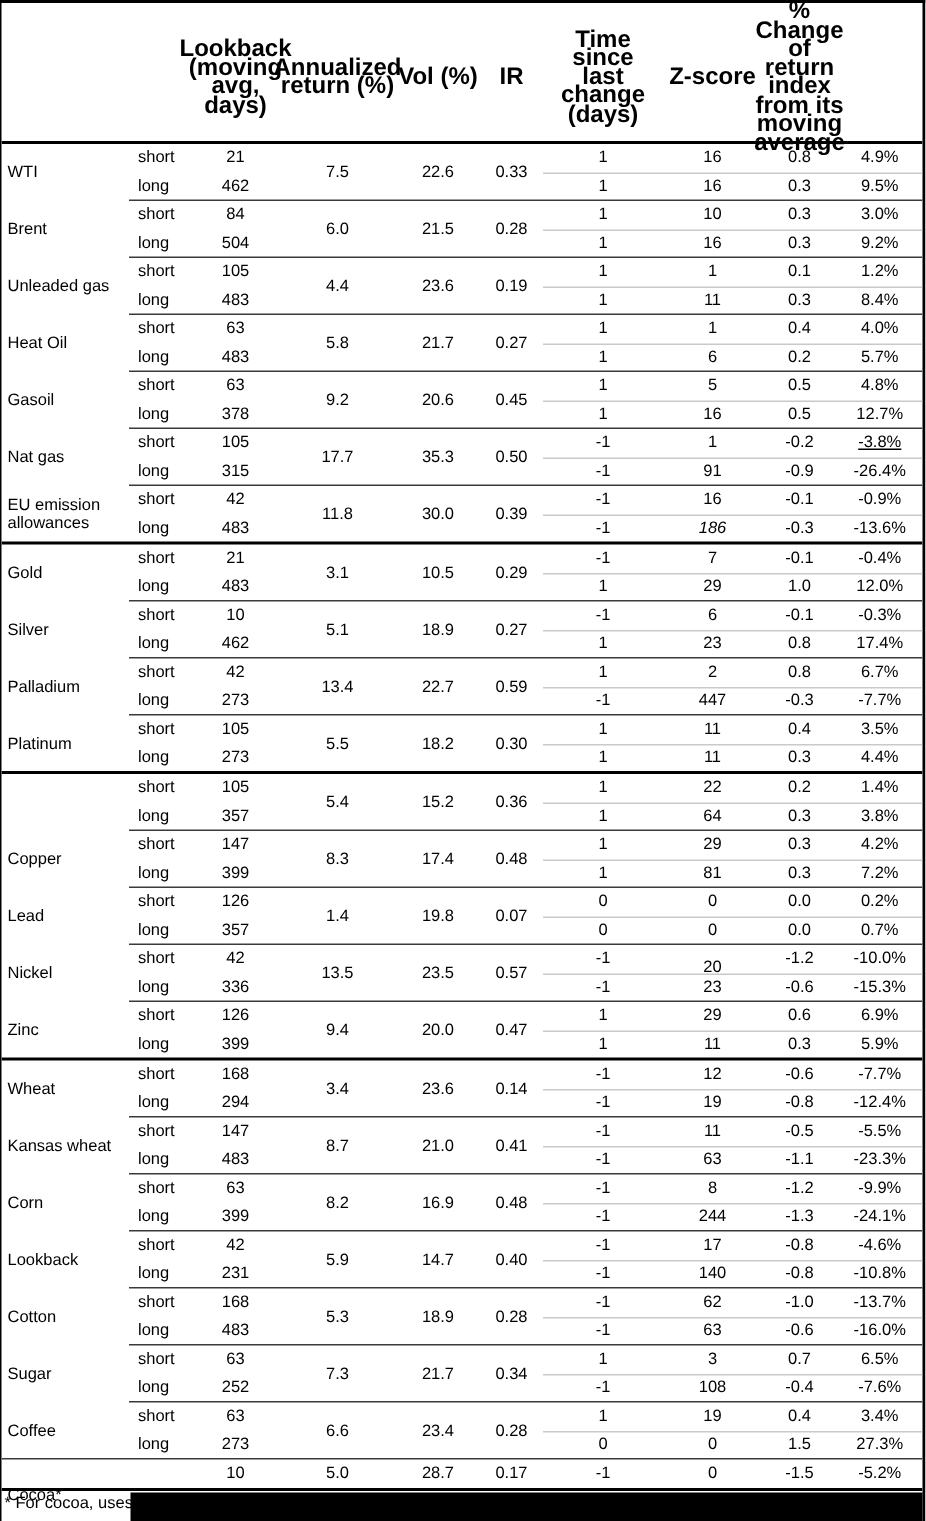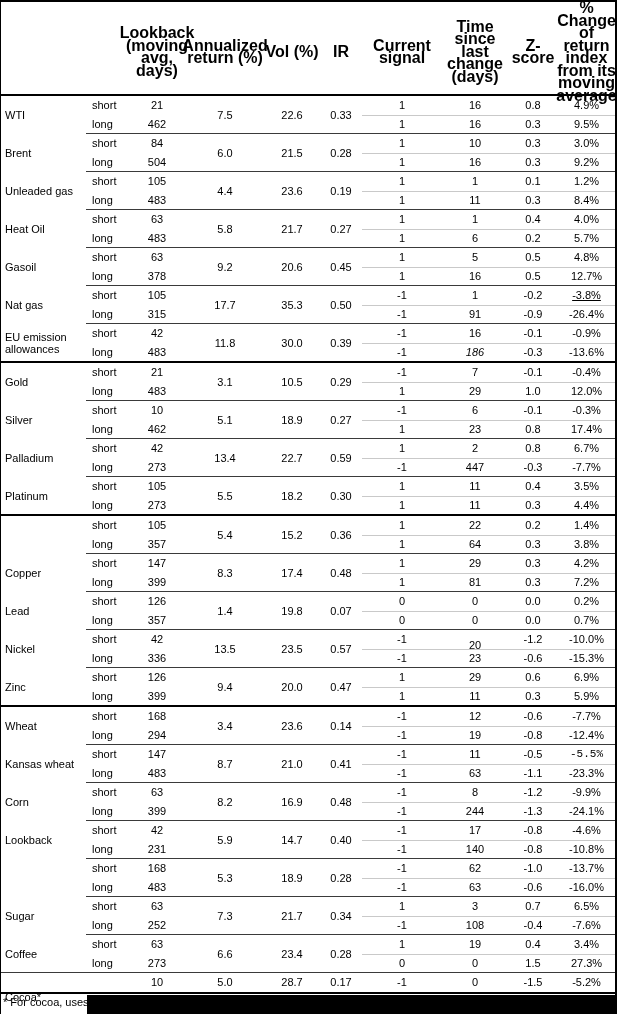--- a/index.html
+++ b/index.html
@@ -45,22 +45,20 @@
   <div class="hdr">
     <div class="hcell"></div>
     <div class="hcell"></div>
     <div class="hcell">Lookback
 (moving
 avg, days)</div>
     <div class="hcell">Annualized
 return (%)</div>
     <div class="hcell">Vol (%)</div>
     <div class="hcell">IR</div>
-    <div class="hcell">Current
-signal</div>
     <div class="hcell">Time since
 last change
 (days)</div>
     <div class="hcell">Z-score</div>
     <div class="hcell">% Change of
 return index
 from its
 moving
 average</div>
   </div>
@@ -377,21 +375,21 @@
       <div class="block sep">
         <div class="cell name" style="grid-area: 1 / 1 / span 2;">Kansas wheat</div>
         <div class="cell merged" style="grid-area: 1 / 4 / span 2;">8.7</div>
         <div class="cell merged" style="grid-area: 1 / 5 / span 2;">21.0</div>
         <div class="cell merged" style="grid-area: 1 / 6 / span 2;">0.41</div>
         <div class="cell sub" style="grid-area: 1 / 2;">short</div>
         <div class="cell num" style="grid-area: 1 / 3;">147</div>
         <div class="cell num" style="grid-area: 1 / 7;">-1</div>
         <div class="cell num" style="grid-area: 1 / 8;">11</div>
         <div class="cell num" style="grid-area: 1 / 9;">-0.5</div>
-        <div class="cell num" style="grid-area: 1 / 10; font-family: Liberation Mono, monospace;">-5.5%</div>
+        <div class="cell num" style="grid-area: 1 / 10;">-5.5%</div>
         <div class="cell sub" style="grid-area: 2 / 2;">long</div>
         <div class="cell num" style="grid-area: 2 / 3;">483</div>
         <div class="cell num rdiv" style="grid-area: 2 / 7;">-1</div>
         <div class="cell num rdiv" style="grid-area: 2 / 8;">63</div>
         <div class="cell num rdiv" style="grid-area: 2 / 9;">-1.1</div>
         <div class="cell num rdiv" style="grid-area: 2 / 10;">-23.3%</div>
       </div>
       <div class="block sep">
         <div class="cell name" style="grid-area: 1 / 1 / span 2;">Corn</div>
         <div class="cell merged" style="grid-area: 1 / 4 / span 2;">8.2</div>
@@ -422,20 +420,21 @@
         <div class="cell num" style="grid-area: 1 / 9;">-0.8</div>
         <div class="cell num" style="grid-area: 1 / 10;">-4.6%</div>
         <div class="cell sub" style="grid-area: 2 / 2;">long</div>
         <div class="cell num" style="grid-area: 2 / 3;">231</div>
         <div class="cell num rdiv" style="grid-area: 2 / 7;">-1</div>
         <div class="cell num rdiv" style="grid-area: 2 / 8;">140</div>
         <div class="cell num rdiv" style="grid-area: 2 / 9;">-0.8</div>
         <div class="cell num rdiv" style="grid-area: 2 / 10;">-10.8%</div>
       </div>
       <div class="block sep">
+        <div class="cell name" style="grid-area: 1 / 1 / span 2;">Cotton</div>
         <div class="cell merged" style="grid-area: 1 / 4 / span 2;">5.3</div>
         <div class="cell merged" style="grid-area: 1 / 5 / span 2;">18.9</div>
         <div class="cell merged" style="grid-area: 1 / 6 / span 2;">0.28</div>
         <div class="cell sub" style="grid-area: 1 / 2;">short</div>
         <div class="cell num" style="grid-area: 1 / 3;">168</div>
         <div class="cell num" style="grid-area: 1 / 7;">-1</div>
         <div class="cell num" style="grid-area: 1 / 8;">62</div>
         <div class="cell num" style="grid-area: 1 / 9;">-1.0</div>
         <div class="cell num" style="grid-area: 1 / 10;">-13.7%</div>
         <div class="cell sub" style="grid-area: 2 / 2;">long</div>

